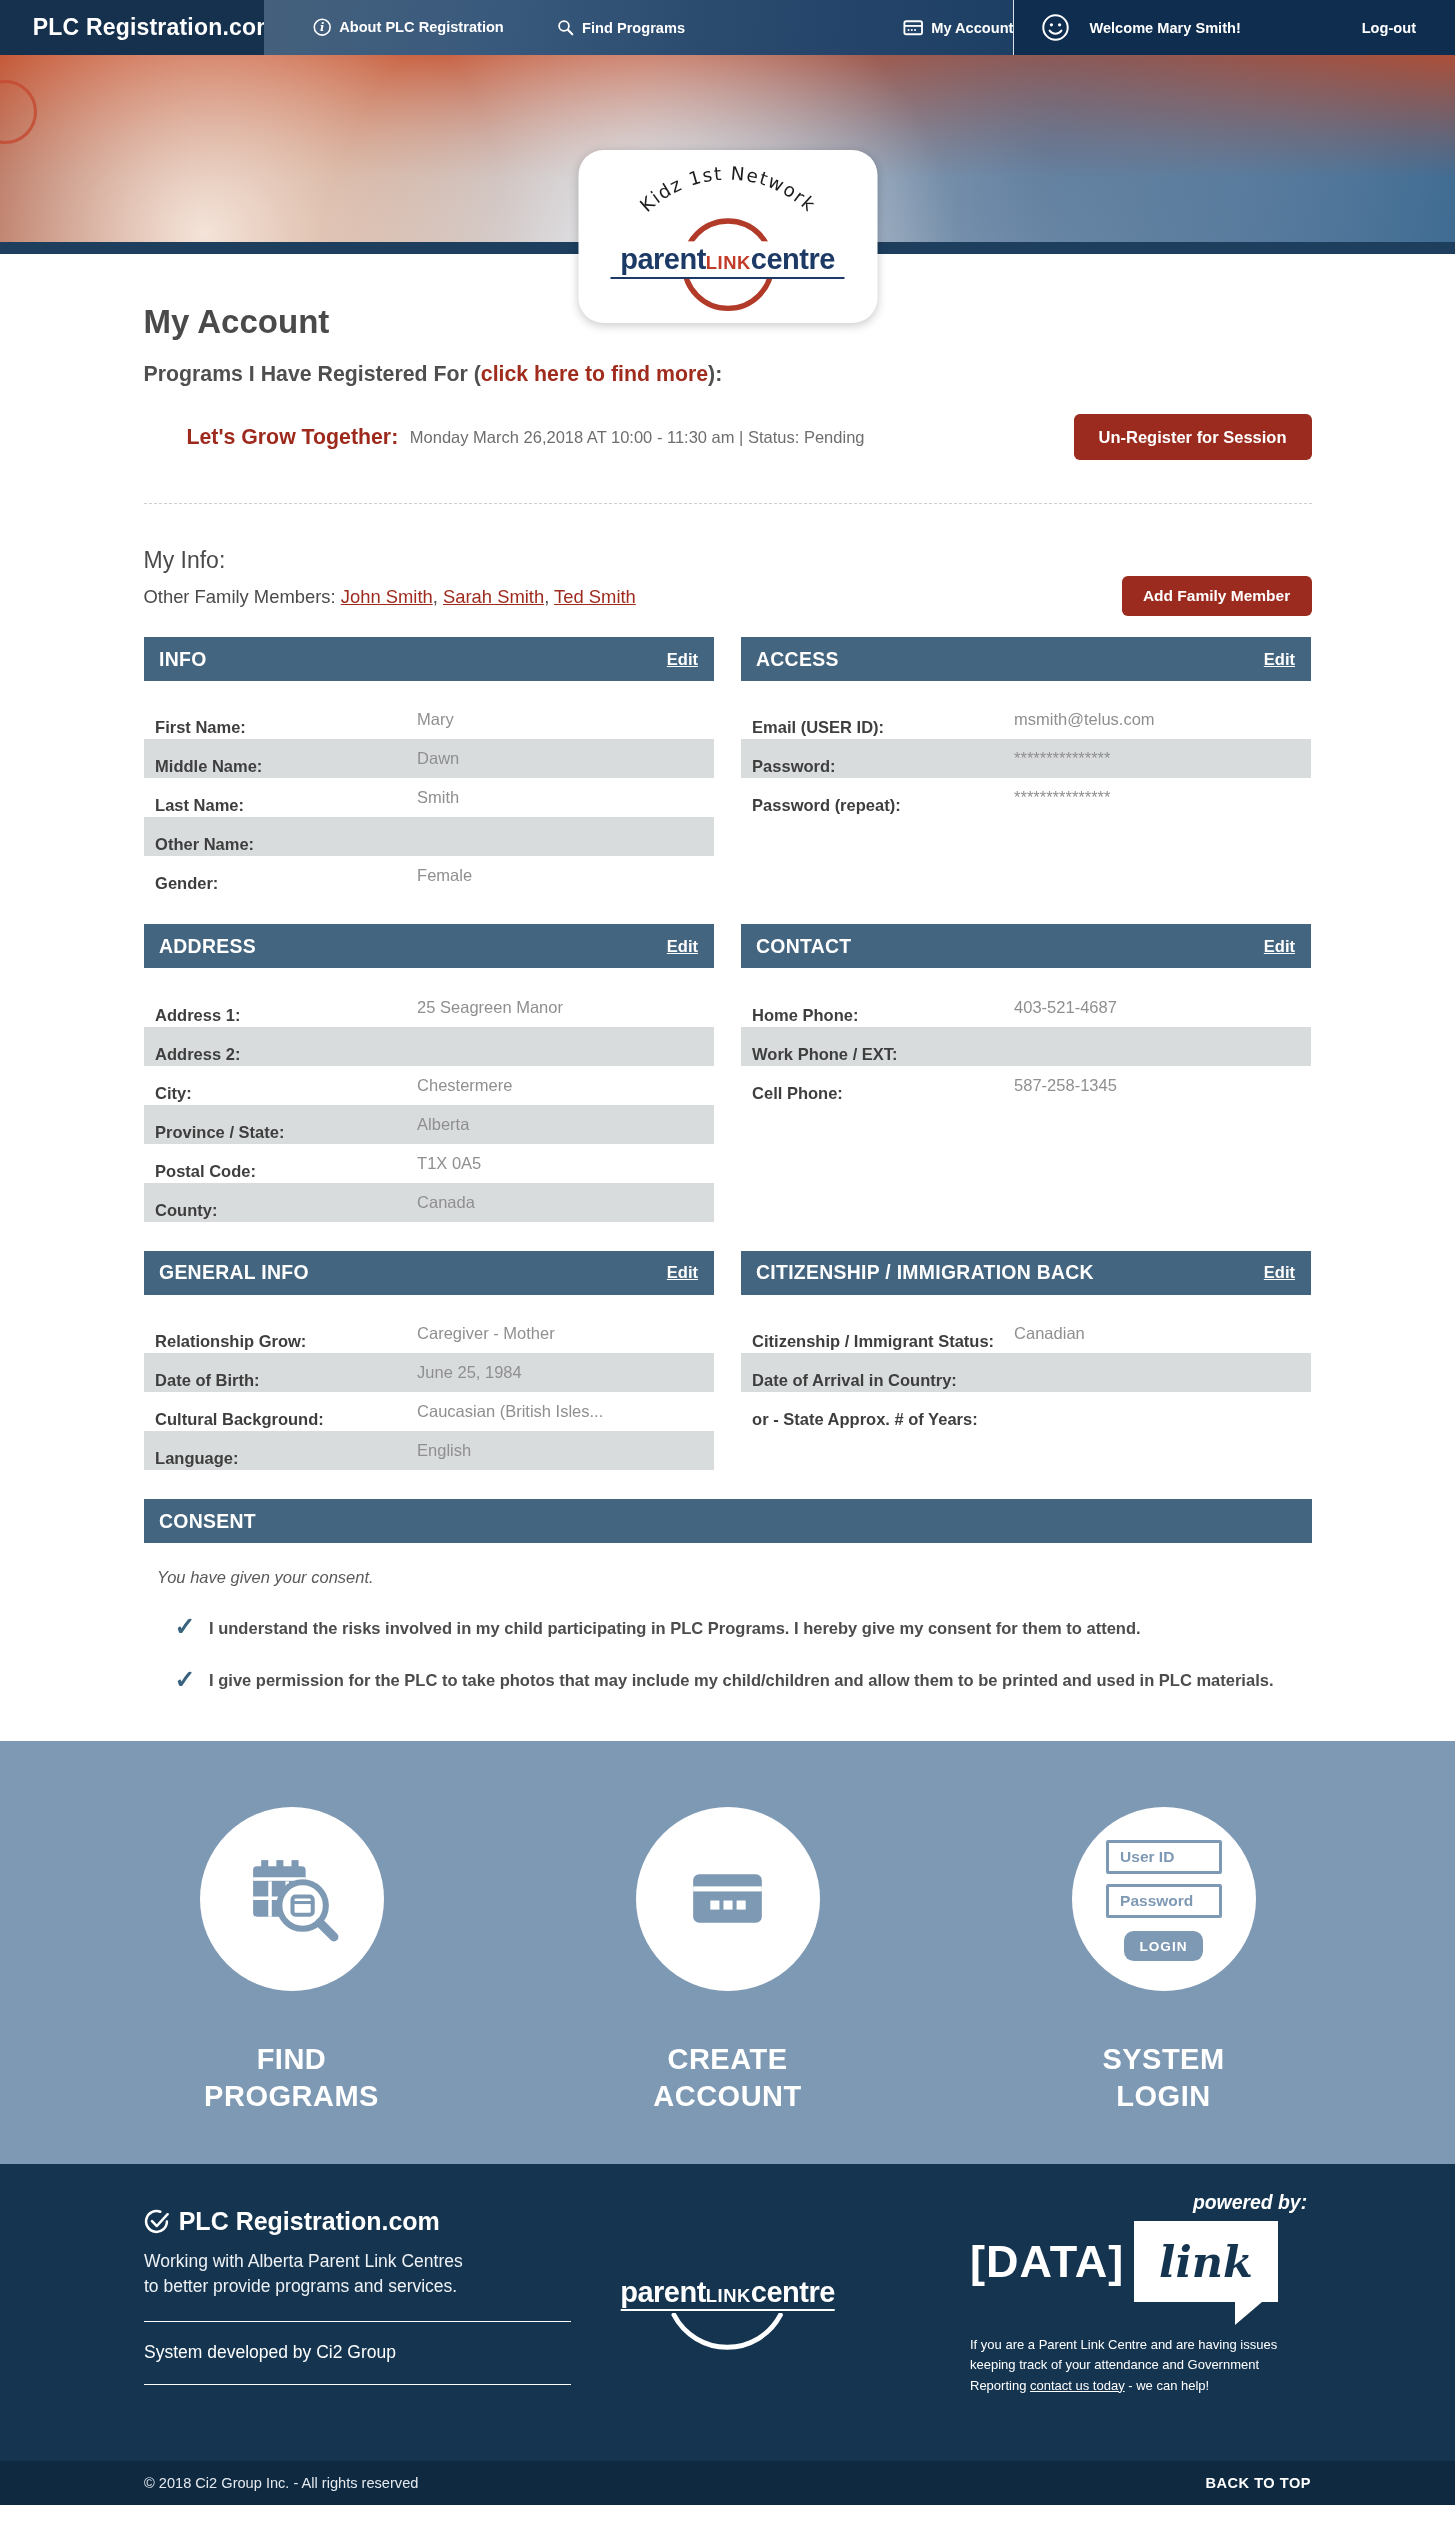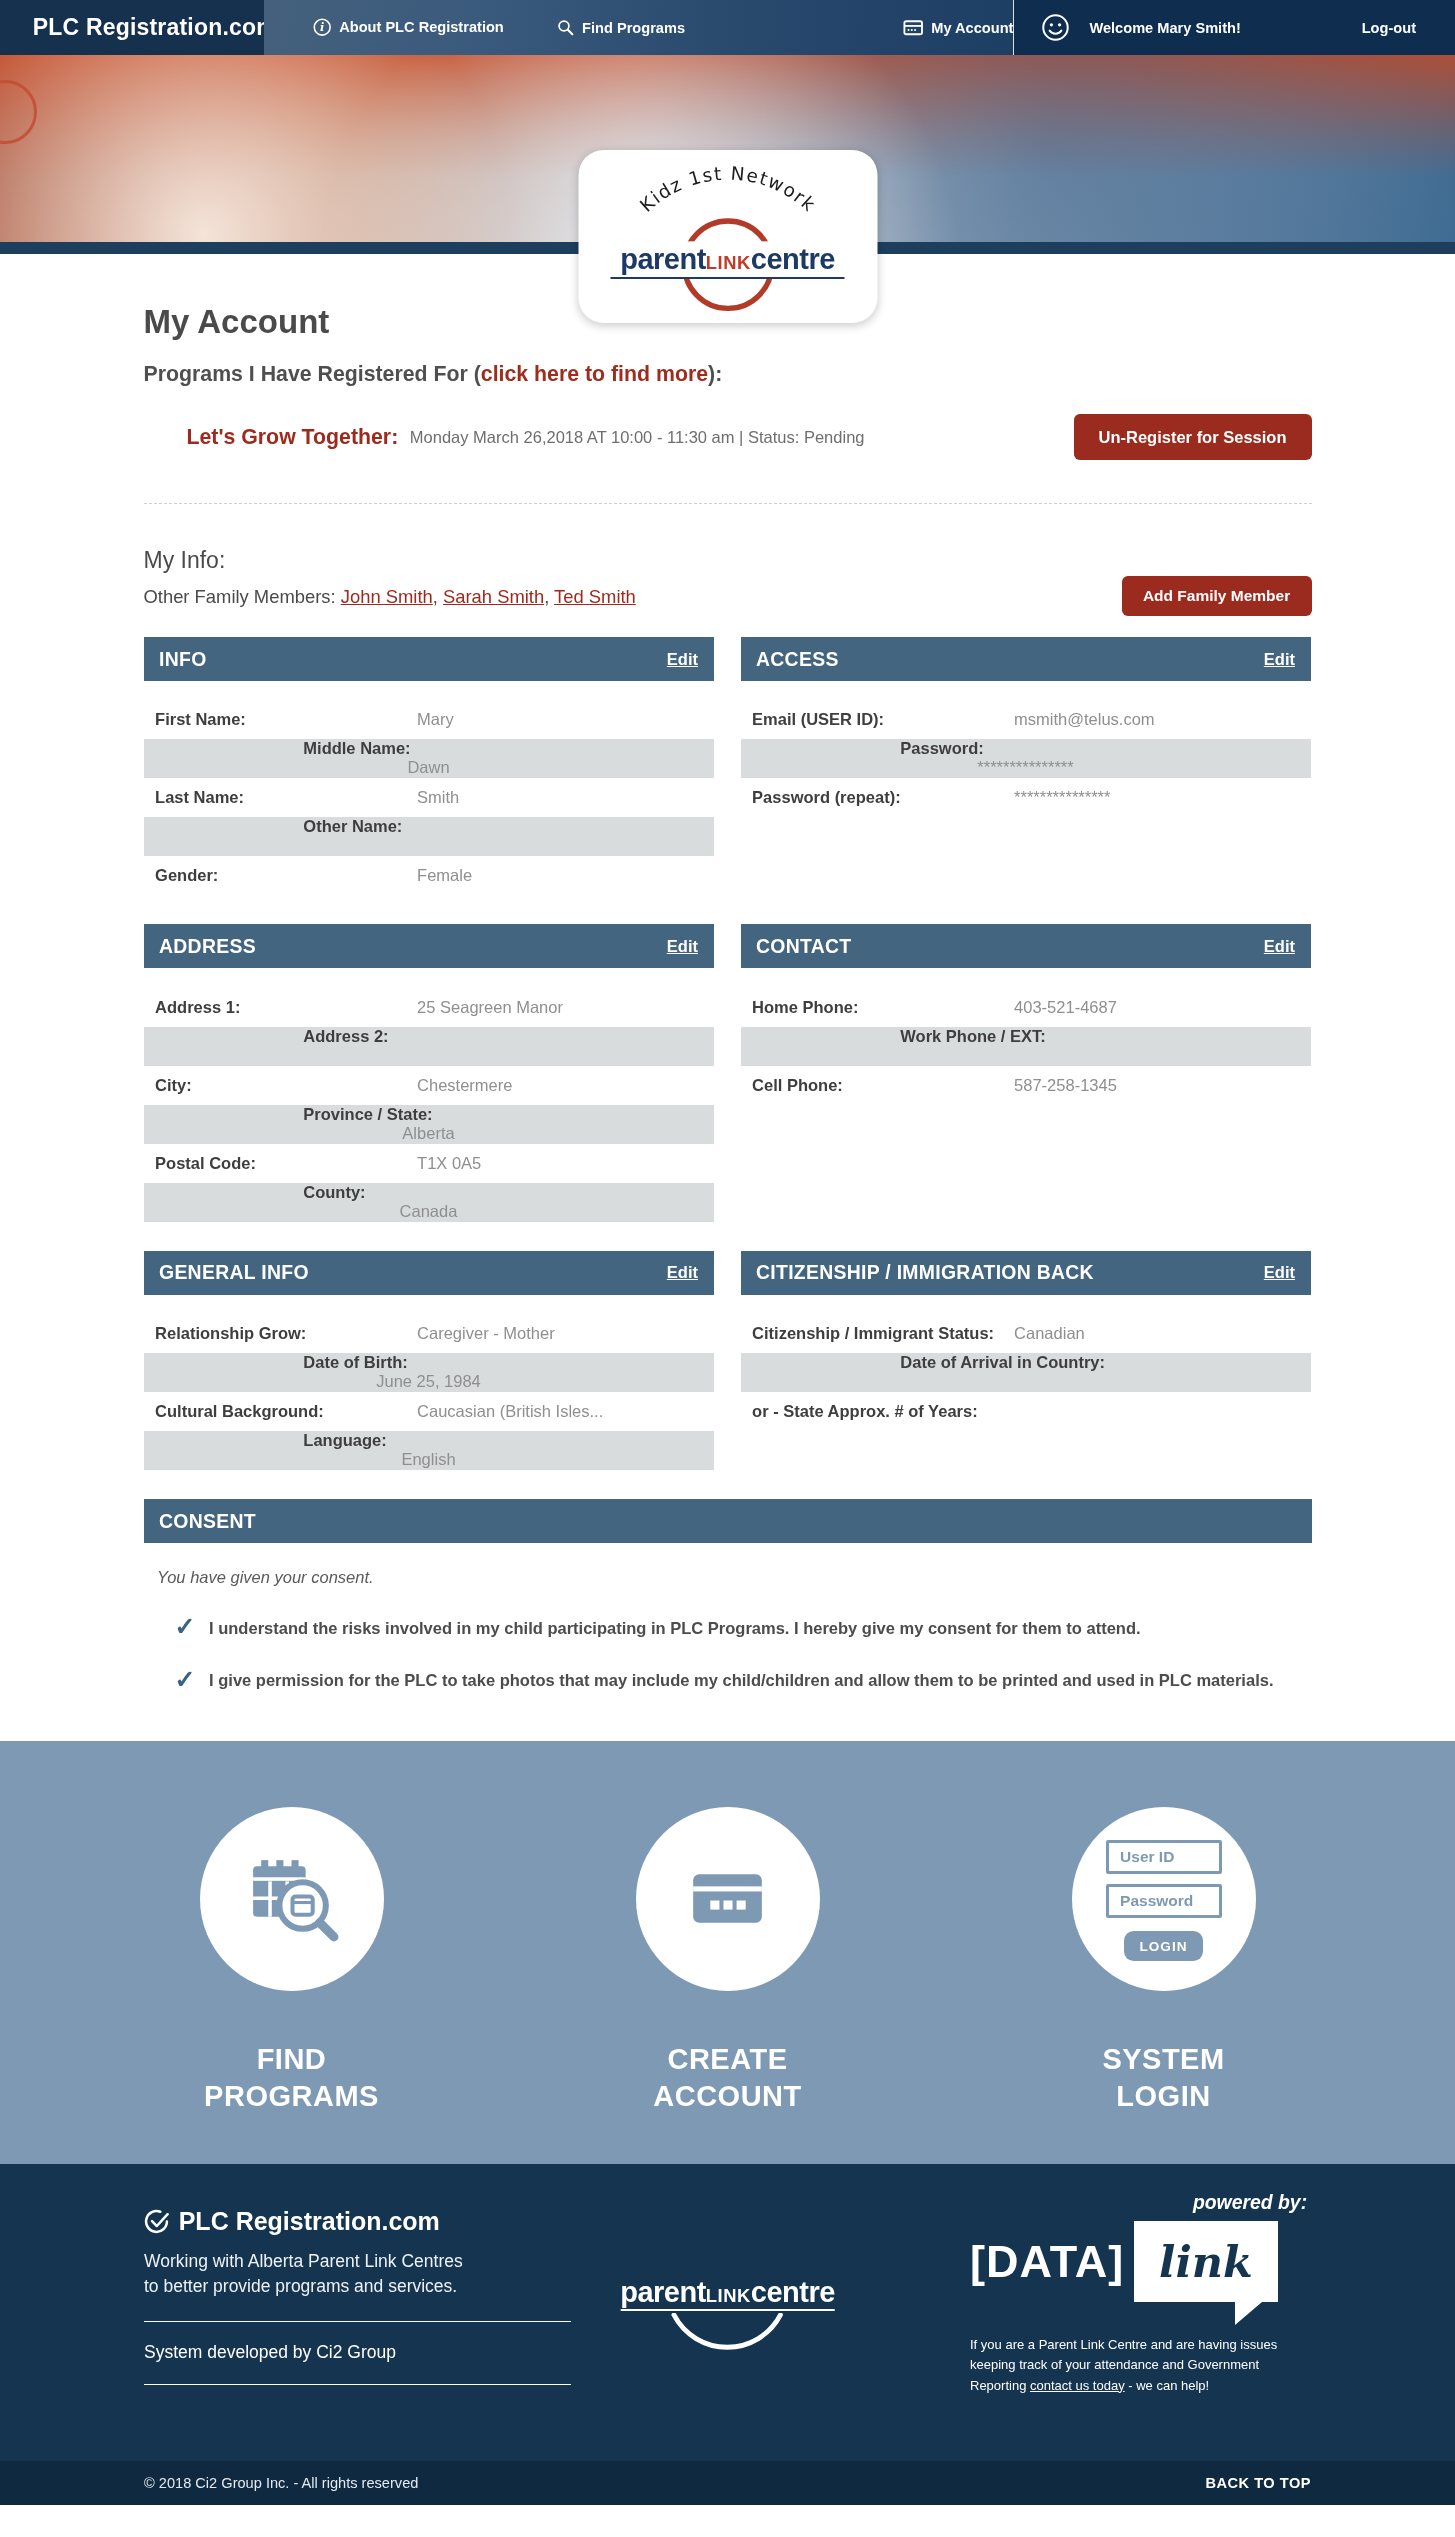--- a/index.html
+++ b/index.html
@@ -56,22 +56,22 @@
   .family-line a { color:#9e2a1d; text-decoration:underline; cursor:pointer; }
   .btn-addfamily { position:absolute; right:0; top:29px; font-size:15.5px; padding:10.7px 21.3px; }
 
   
   .cards-grid { margin-top:29px; display:grid; grid-template-columns:570px 570px; column-gap:27px; row-gap:29px; align-items:start; }
   .card-header { height:44px; background:#44657f; color:#fff; display:flex; align-items:center; padding:0 15.5px; }
   .card-title { font-size:19.4px; font-weight:700; letter-spacing:0.3px; }
   .edit-link { margin-left:auto; color:#fff; font-size:16.5px; font-weight:600; text-decoration:underline; cursor:pointer; }
   .card-rows { margin-top:19.4px; }
   .trow { display:flex; align-items:center; height:39px; font-size:16.5px; }
-  .trow.alt { background:#d9dcdd;flex-direction:column; }
-  .trow .lbl { width:48%; padding-left:11.6px; font-weight:600; color:#3e3e3e; }
+  .trow.alt { background:#d9dcdd; }
+  .trow .lbl { width:48%; padding-left:11.6px; font-weight:600; color:#3e3e3e;margin-top:16px; }
   .trow .val { color:#8f8f8f; }
 
   
   .consent-card { margin-top:29px; padding-bottom:13.6px; }
   .consent-status { margin:25px 0 0 13.6px; font-size:16.5px; font-style:italic; color:#5a5a5a; }
   .consent-items { margin-top:11.6px; }
   .citem { display:flex; gap:13.6px; padding-left:31px; margin-top:27px; align-items:flex-start; }
   .citem .check { color:#3a637f; font-size:25px; font-weight:700; line-height:1; }
   .citem .text { font-size:16.5px; font-weight:600; color:#4c4c4c; line-height:1.3; padding-top:3.9px; }
 

